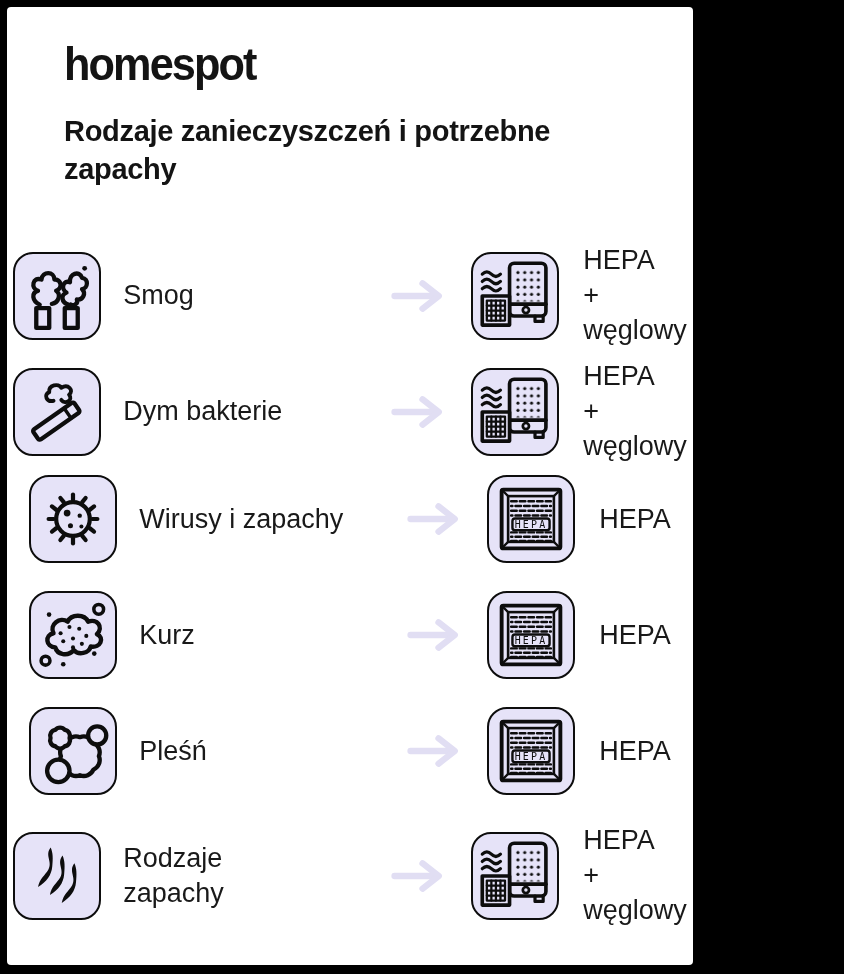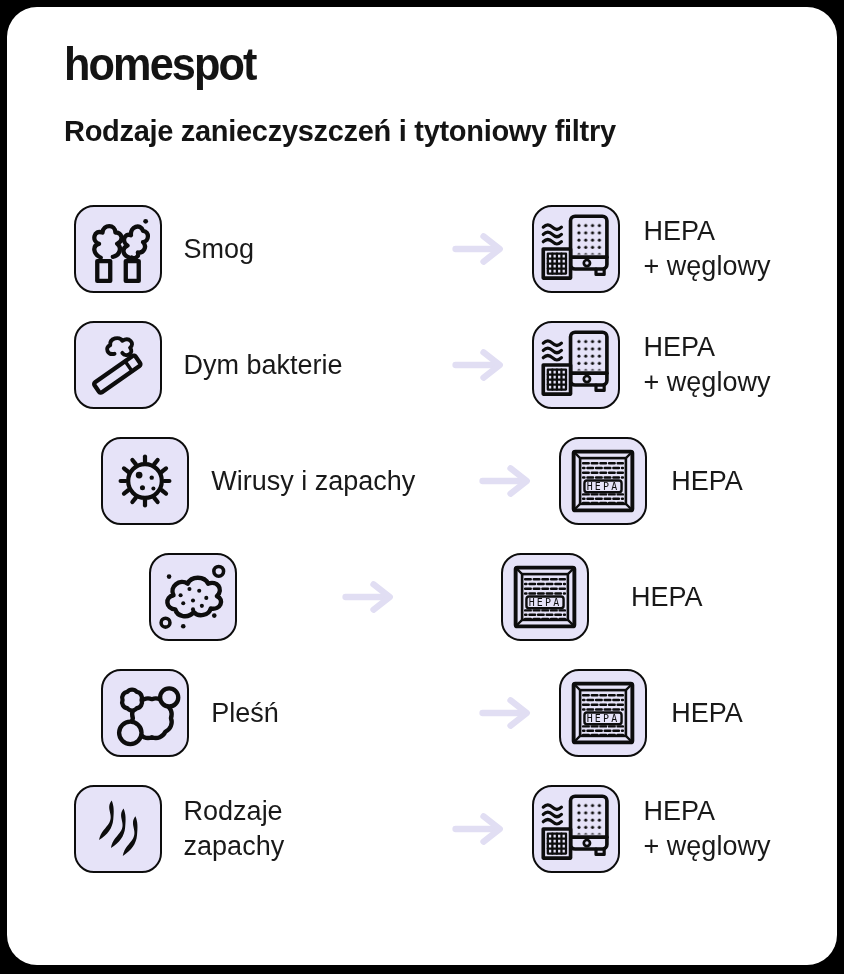--- a/index.html
+++ b/index.html
@@ -14,23 +14,23 @@
   html,body{width:844px;height:974px;}
   body{
     background:var(--bg);
     font-family:"Liberation Sans", sans-serif;
     color:var(--text);
     position:relative;
   }
   .card{
     position:absolute;
     left:7px; top:7px;
-    width:830px; height:958px;
+    width:686px; height:958px;
     background:var(--card);
-    border-radius:30px;
+    border-radius:4px;
     padding:33px 57px;
     overflow:hidden;
   }
   .logo{
     font-size:46px;
     font-weight:800;
     letter-spacing:-2px;
     line-height:48px;
     color:#141414;
     transform:scaleX(.94);
@@ -96,21 +96,21 @@
     <pattern id="ap-dots" width="7.5" height="8" patternUnits="userSpaceOnUse">
       <circle cx="2.2" cy="2.2" r="1.7" fill="#0d0d0d"></circle>
     </pattern>
   </defs>
 </svg>
 
 <div class="card">
 
   <div class="logo">homespot</div>
 
-  <div class="title">Rodzaje zanieczyszczeń i tytoniowy filtry</div>
+  <div class="title">Rodzaje zanieczyszczeń i potrzebne zapachy</div>
 
   <div class="rows">
 
     <div class="row">
       <div class="tile">
         <svg width="76" height="76" viewBox="0 0 88 88" fill="none" stroke="#0d0d0d" stroke-width="5" stroke-linecap="round" stroke-linejoin="round">
           <rect x="20" y="58" width="15" height="23"></rect>
           <rect x="53" y="58" width="15" height="23"></rect>
           <path d="M24 54 C15 50 14 40 22 38 C13 35 16 21 26 25 C27 15 41 15 41 25 C49 24 51 35 43 38 C49 42 46 52 38 53"></path>
           <path d="M57 54 C49 51 48 43 55 40 C48 36 51 25 59 28 C58 18 70 14 73 23 C81 24 80 35 73 36 C78 41 74 49 67 48 C69 53 63 56 60 54"></path>
@@ -252,20 +252,21 @@
             <circle cx="44" cy="48" r="2.3" fill="#0d0d0d" stroke="none"></circle>
           <circle cx="54" cy="54" r="2.3" fill="#0d0d0d" stroke="none"></circle>
             <circle cx="44" cy="58" r="2.3" fill="#0d0d0d" stroke="none"></circle>
           <circle cx="73" cy="15" r="5.5" stroke-width="4"></circle>
           <circle cx="13" cy="73" r="5" stroke-width="4"></circle>
           <circle cx="17" cy="21" r="2.6" fill="#0d0d0d" stroke="none"></circle>
           <circle cx="33" cy="77" r="2.6" fill="#0d0d0d" stroke="none"></circle>
           <circle cx="68" cy="65" r="2.6" fill="#0d0d0d" stroke="none"></circle>
         </svg>
       </div>
+      <div class="pollutant-label">Kurz</div>
       <div class="arrow-cell">
         <svg width="56" height="40" viewBox="0 0 62 40" fill="none" stroke="#e1def3" stroke-width="7" stroke-linecap="round" stroke-linejoin="round">
           <line x1="5" y1="20" x2="50" y2="20"></line>
             <polyline points="36,6 54,20 36,34"></polyline>
         </svg>
       </div>
       <div class="tile">
         <svg width="76" height="76" viewBox="0 0 88 88" fill="none" stroke="#0d0d0d" stroke-linecap="round">
           <rect x="10" y="10" width="68" height="68" rx="2" stroke-width="4.5"></rect>
           <rect x="17.5" y="17.5" width="53" height="53" stroke-width="3"></rect>

